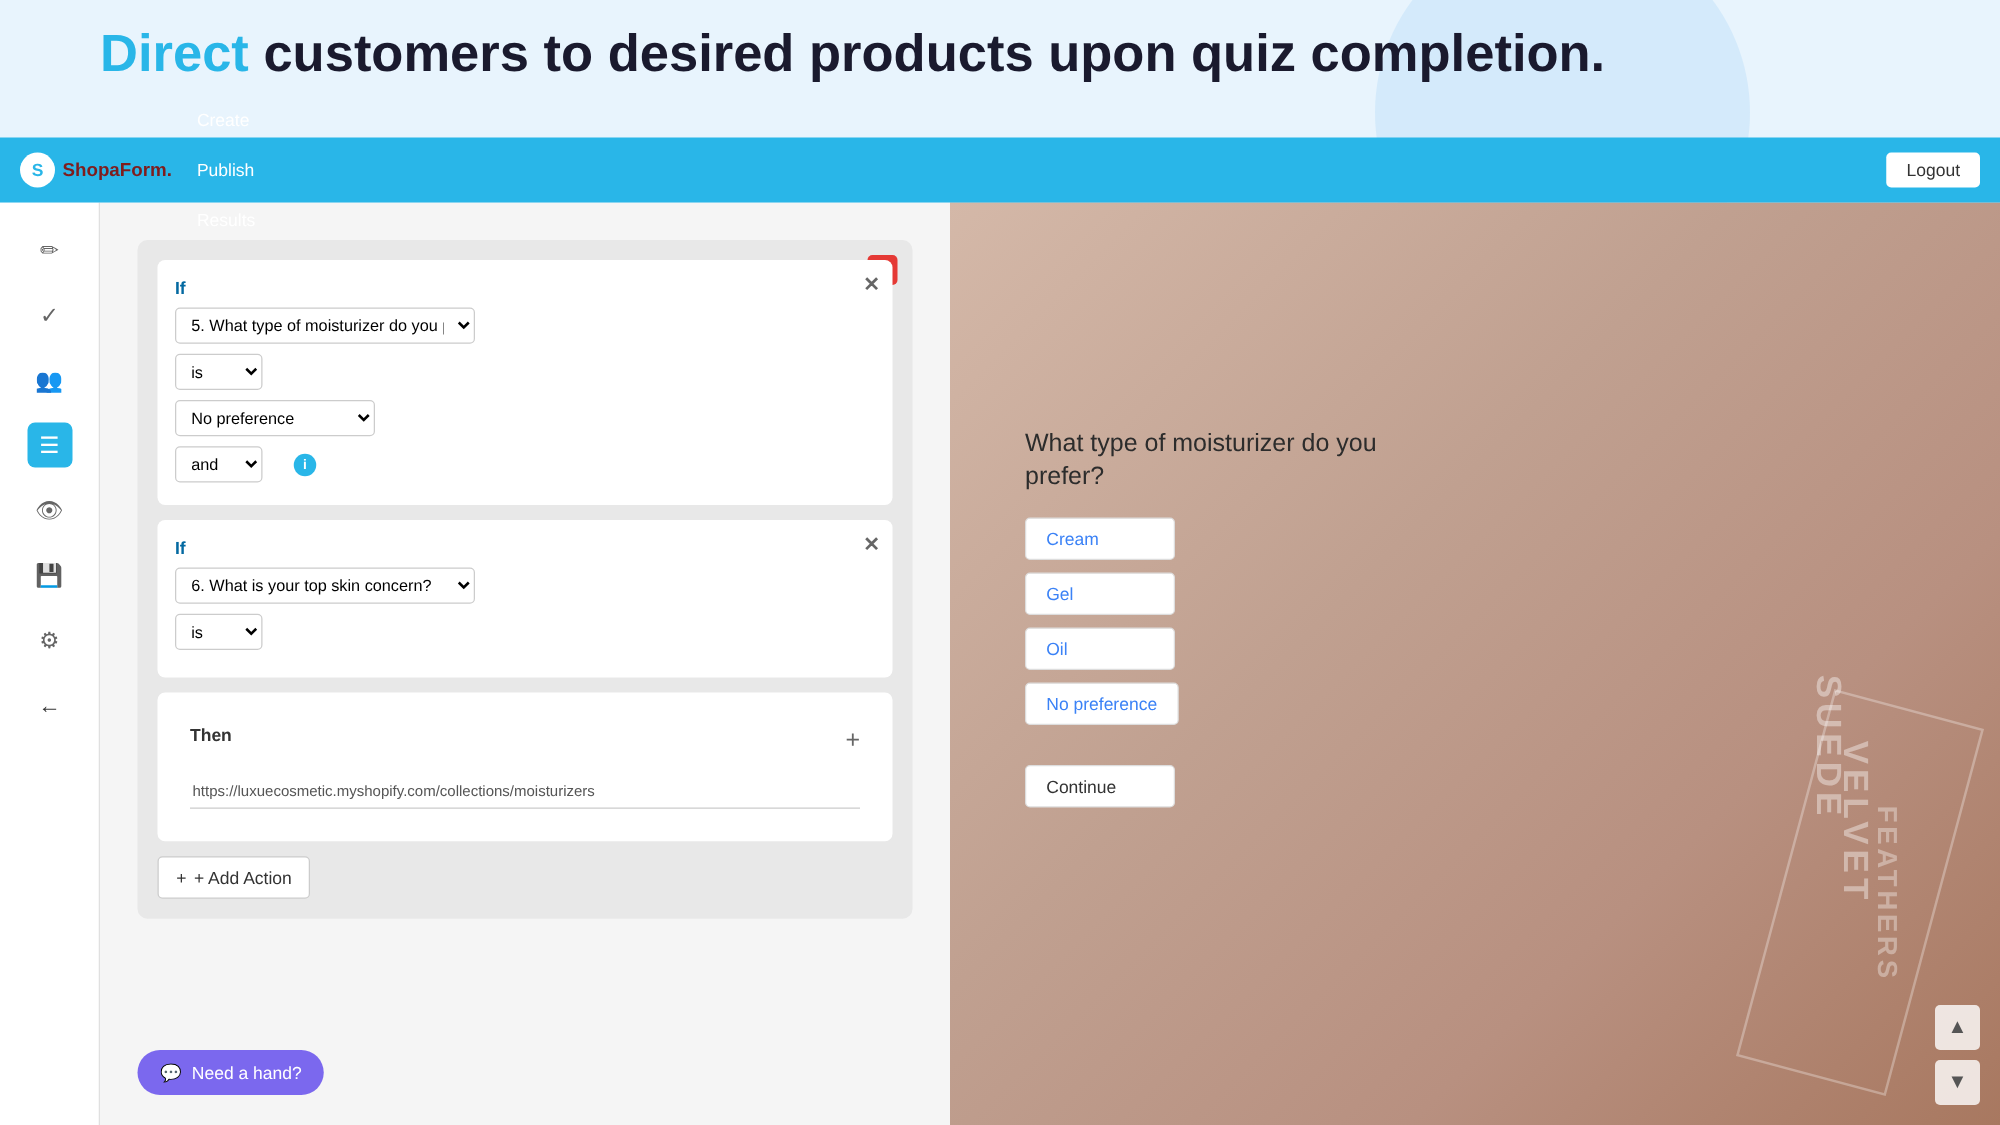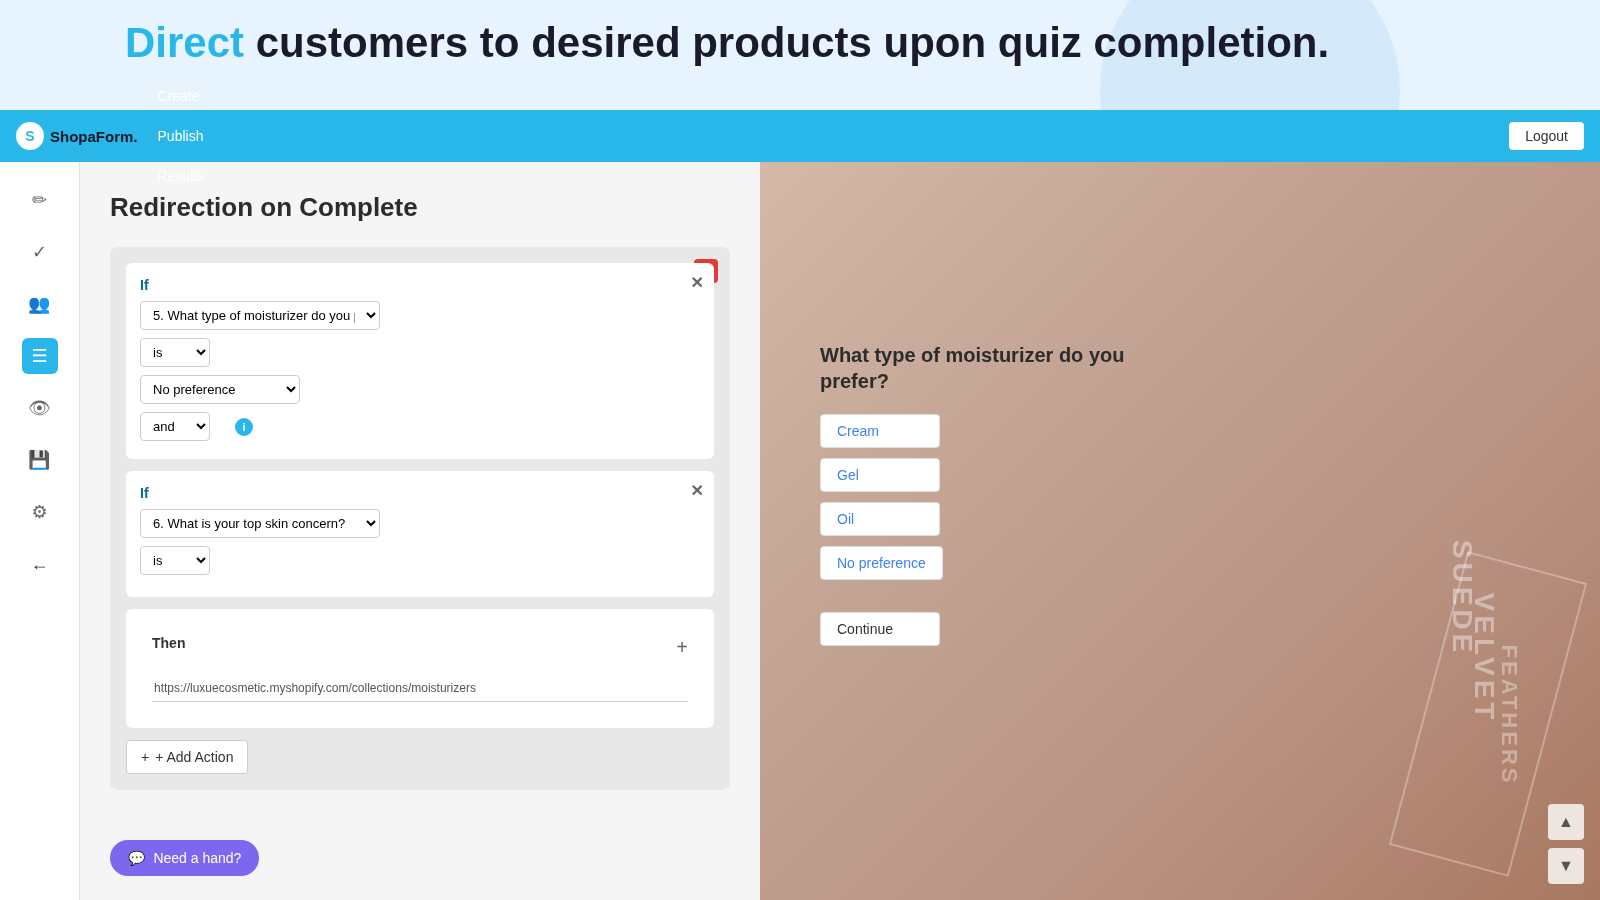--- a/index.html
+++ b/index.html
@@ -20,42 +20,41 @@
       position: absolute; top: 300px; right: 0;
       width: 150px; height: 150px; border-radius: 50%;
       background: rgba(100,180,240,0.15); z-index: 0;
     }
 
     
     .hero-title {
       position: absolute; top: 18px; left: 80px;
       font-size: 42px; font-weight: 900; color: #1a1a2e; z-index: 1;
       line-height: 1.2;
-      margin-left: 45px;
     }
     .hero-title span.highlight { color: #29b6e8; }
 
     
     .navbar {
       position: absolute; top: 110px; left: 0; right: 0;
       height: 52px; background: #29b6e8;
       display: flex; align-items: center; padding: 0 16px;
       z-index: 10;
     }
     .nav-logo {
       display: flex; align-items: center; gap: 6px;
       font-weight: bold; font-size: 16px; color: white;
       margin-right: 20px;
     }
     .nav-logo .logo-icon {
       width: 28px; height: 28px; background: white; border-radius: 50%;
       display: flex; align-items: center; justify-content: center;
       color: #29b6e8; font-size: 14px; font-weight: bold;
     }
-    .nav-logo .logo-text { color: #0f172a; font-size: 15px; }
+    .nav-logo .logo-text { color: #7f1d1d; font-size: 15px; }
     .nav-logo .logo-text span { font-weight: 900; }
     .nav-links { display: flex; gap: 24px; flex-direction: column; }
     .nav-link { color: white; font-size: 14px; text-decoration: none; cursor: pointer; }
     .nav-logout {
       margin-left: auto; background: white; color: #333;
       border: none; padding: 6px 16px; font-size: 14px;
       border-radius: 4px; cursor: pointer;
     }
 
     
@@ -176,21 +175,21 @@
       border: 2px solid rgba(255,255,255,0.3);
       transform: rotate(15deg);
     }
 
     .quiz-preview-card {
       position: absolute; top: 180px; left: 60px;
       width: 340px;
       background: transparent;
     }
     .quiz-question {
-      font-size: 20px; font-weight: 700; color: #2c2c2c;
+      font-size: 20px; font-weight: 400; color: #2c2c2c;
       margin-bottom: 20px; line-height: 1.3;
     }
     .quiz-option {
       background: white; border: 1px solid #ddd;
       border-radius: 4px; padding: 8px 16px;
       font-size: 14px; color: #3b82f6; margin-bottom: 10px;
       cursor: pointer; display: inline-block; min-width: 120px;
     }
     .quiz-continue {
       background: white; border: 1px solid #ddd;
@@ -265,21 +264,20 @@
   <div class="sidebar-icon">✓</div>
   <div class="sidebar-icon">👥</div>
   <div class="sidebar-icon active">☰</div>
   <div class="sidebar-icon">👁</div>
   <div class="sidebar-icon">💾</div>
   <div class="sidebar-icon">⚙</div>
   <div class="sidebar-icon back">←</div>
 </aside>
 
 <main class="main-area">
-  <h1 class="page-title">Redirection on Complete</h1>
 
   <div class="condition-card">
     <button class="card-close-btn">✕</button>
 
     <div class="condition-block">
       <button class="condition-block-close">✕</button>
       <div class="if-label">If</div>
       <div class="select-row">
         <select class="form-select form-select-wide">
           <option>5. What type of moisturizer do you prefer?</option>

